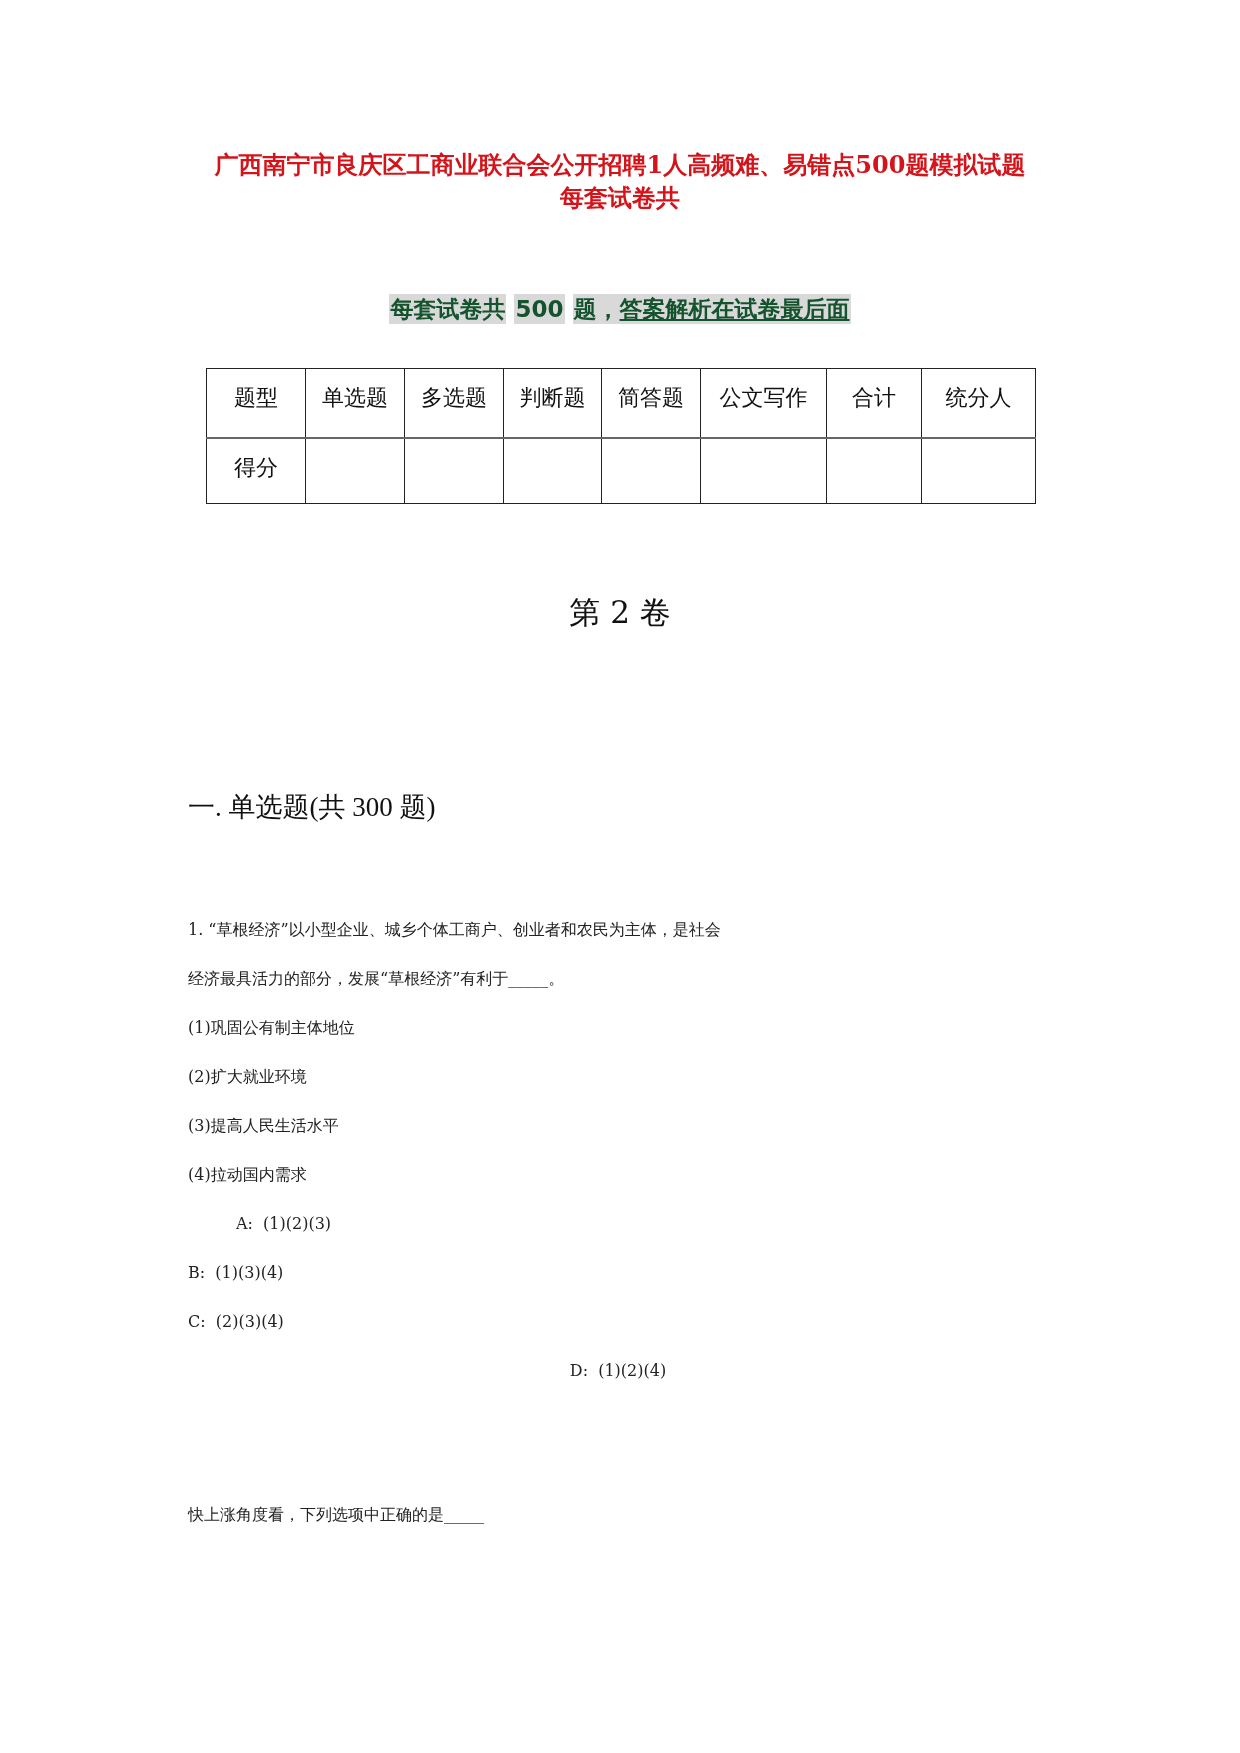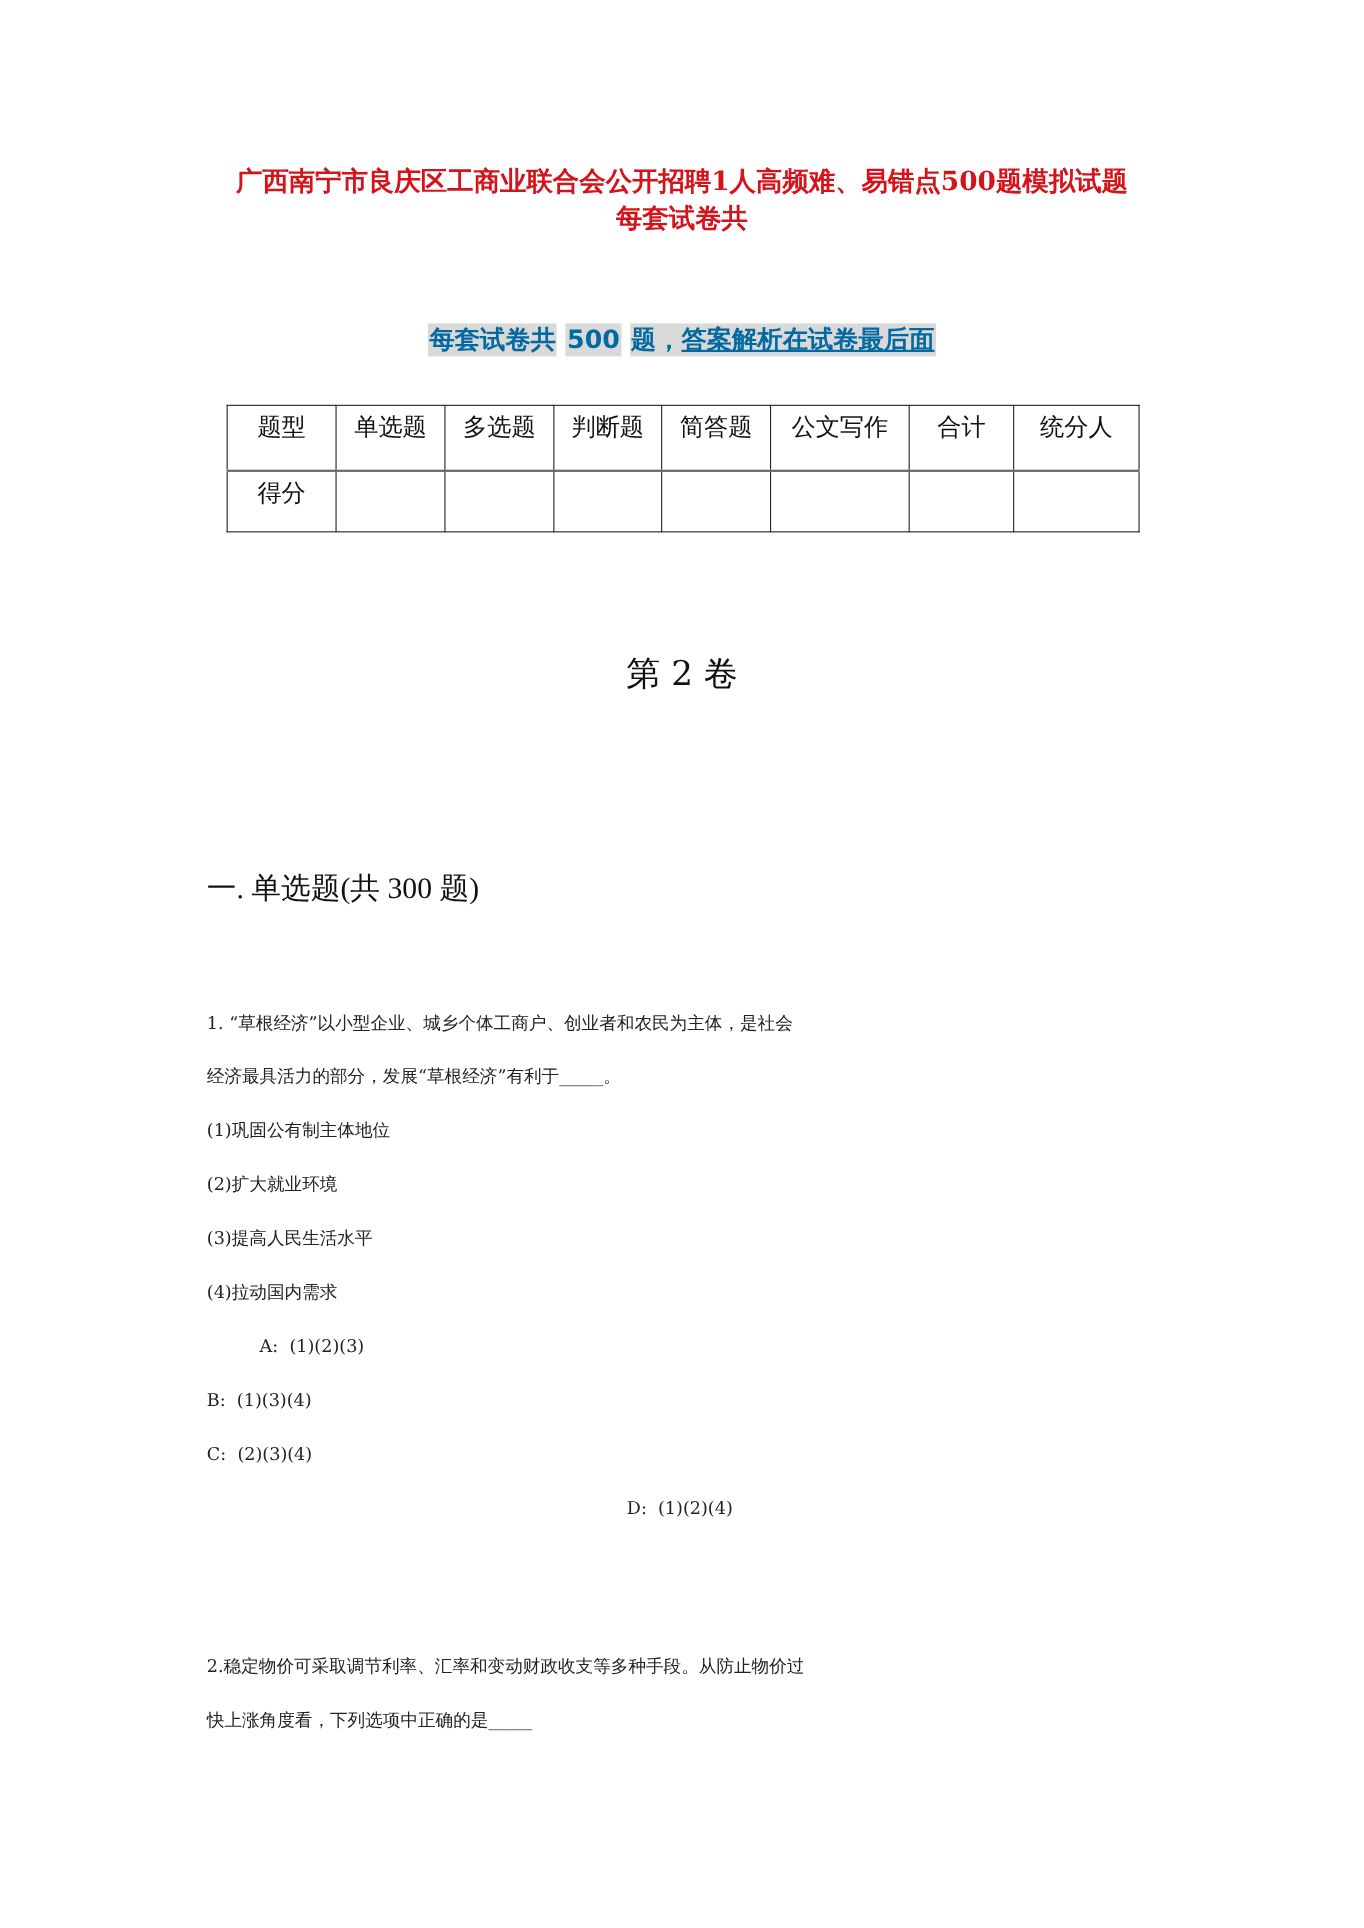--- a/index.html
+++ b/index.html
@@ -7,30 +7,30 @@
   .abs { position: absolute; }
   .title {
     left: 180px; width: 880px; top: 148px;
     text-align: center; color: #d4141a; font-weight: bold;
     font-family: "DejaVu Serif", "Liberation Serif", serif;
     font-size: 24px; line-height: 33px; letter-spacing: 0px;
   }
   .subtitle {
     left: 0; width: 1240px; top: 292px; text-align: center;
     font-family: "DejaVu Sans", "Liberation Sans", sans-serif;
-    font-size: 23px; font-weight: bold; color: #0369a1; line-height: 34px;
+    font-size: 23px; font-weight: bold; color: #14532d; line-height: 34px;
   }
   .subtitle .hl { background: #d9d9d9; padding: 2px 1px; }
   .subtitle .link { text-decoration: underline; }
   table.score {
     position: absolute; left: 206px; top: 368px; width: 829px;
     border-collapse: collapse; table-layout: fixed;
     font-family: "DejaVu Sans", "Liberation Sans", sans-serif; font-size: 22px;
   }
-  table.score td { border: 1.5px solid #222; vertical-align: top; text-align: center; padding: 4px 2px 0 2px; color: #111; }
+  table.score td { border: 1.5px solid #222; vertical-align: top; text-align: center; padding: 14px 2px 0 2px; color: #111; }
   table.score tr.r1 td { height: 54px; }
   table.score tr.r2 td { height: 50px; text-align: center; }
   table.score tr.r1 { border-bottom: 2px solid #666; }
   .vol {
     left: 0; width: 1240px; top: 592px; text-align: center;
     font-size: 31px; color: #111; font-family: "DejaVu Serif", "Liberation Serif", serif;
   }
   .section {
     left: 188px; top: 789px; font-size: 27px; color: #111;
     font-family: Liberation Serif, serif;
@@ -98,15 +98,14 @@
   <div class="line">(2)扩大就业环境</div>
   <div class="line">(3)提高人民生活水平</div>
   <div class="line">(4)拉动国内需求</div>
   <div class="line" style="white-space: pre; margin-left: 48px;">A:  (1)(2)(3)</div>
   <div class="line" style="white-space: pre;">B:  (1)(3)(4)</div>
   <div class="line" style="white-space: pre;">C:  (2)(3)(4)</div>
   <div class="line" style="white-space: pre; text-align: center;">D:  (1)(2)(4)</div>
 </div>
 
 <div class="abs q" style="top: 1490px;">
-  <div class="line">2.稳定物价可采取调节利率、汇率和变动财政收支等多种手段。从防止物价过</div>
   <div class="line">快上涨角度看，下列选项中正确的是_____</div>
 </div>
 
 </body></html>

